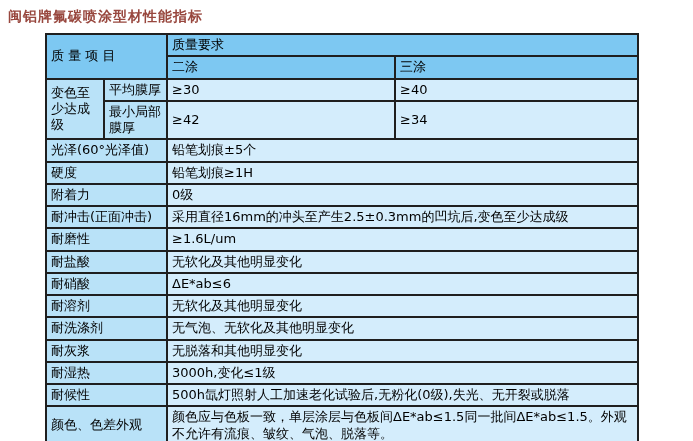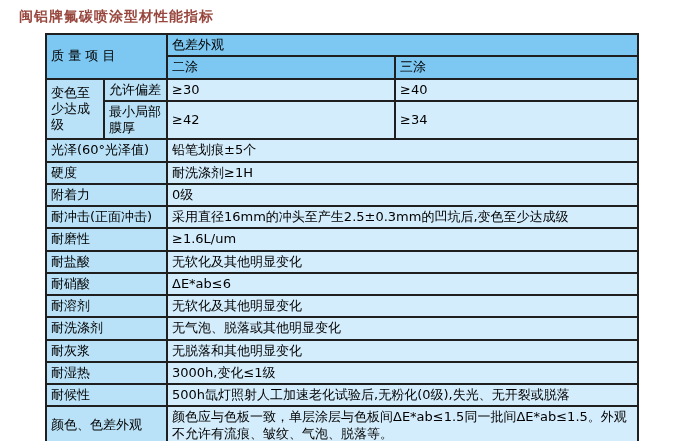--- a/index.html
+++ b/index.html
@@ -15,21 +15,21 @@
     width:693px;height:441px;
     background:#ffffff;
     font-family:"DejaVu Sans","Liberation Sans",sans-serif;
     color:#000;
     overflow:hidden;
   }
   .page-title{
     font-size:14px;
     font-weight:bold;
     color:var(--title-color);
-    margin:8px 0 7px 19px;
+    margin:8px 0 7px 8px;
     letter-spacing:1px;
   }
   table.spec{
     margin-left:45px;
     width:592px;
     border-collapse:collapse;
     table-layout:fixed;
     font-size:13px;
     line-height:1.25;
   }
@@ -56,46 +56,46 @@
   <colgroup>
       <col class="cA">
       <col class="cB">
       <col class="cC">
       <col class="cD">
     </colgroup>
 
   <tbody>
       <tr>
     <td class="hdr" colspan="2" rowspan="2">质 量 项 目</td>
-    <td class="hdr" colspan="2">色差外观</td>
+    <td class="hdr" colspan="2">质量要求</td>
   </tr>
   <tr>
     <td class="hdr">二涂</td>
     <td class="hdr">三涂</td>
   </tr>
 
   <tr>
     <td class="lbl" rowspan="2">变色至少达成级</td>
-    <td class="lbl">允许偏差</td>
+    <td class="lbl">平均膜厚</td>
     <td class="val">≥30</td>
     <td class="val">≥40</td>
   </tr>
   <tr>
     <td class="lbl">最小局部膜厚</td>
     <td class="val">≥42</td>
     <td class="val">≥34</td>
   </tr>
 
   <tr>
     <td class="lbl" colspan="2">光泽(60°光泽值)</td>
     <td class="val" colspan="2">铅笔划痕±5个</td>
   </tr>
   <tr>
     <td class="lbl" colspan="2">硬度</td>
-    <td class="val" colspan="2">耐洗涤剂≥1H</td>
+    <td class="val" colspan="2">铅笔划痕≥1H</td>
   </tr>
   <tr>
     <td class="lbl" colspan="2">附着力</td>
     <td class="val" colspan="2">0级</td>
   </tr>
   <tr>
     <td class="lbl" colspan="2">耐冲击(正面冲击)</td>
     <td class="val" colspan="2">采用直径16mm的冲头至产生2.5±0.3mm的凹坑后,变色至少达成级</td>
   </tr>
   <tr>
@@ -109,21 +109,21 @@
   <tr>
     <td class="lbl" colspan="2">耐硝酸</td>
     <td class="val" colspan="2">ΔE*ab≤6</td>
   </tr>
   <tr>
     <td class="lbl" colspan="2">耐溶剂</td>
     <td class="val" colspan="2">无软化及其他明显变化</td>
   </tr>
   <tr>
     <td class="lbl" colspan="2">耐洗涤剂</td>
-    <td class="val" colspan="2">无气泡、脱落或其他明显变化</td>
+    <td class="val" colspan="2">无气泡、无软化及其他明显变化</td>
   </tr>
   <tr>
     <td class="lbl" colspan="2">耐灰浆</td>
     <td class="val" colspan="2">无脱落和其他明显变化</td>
   </tr>
   <tr>
     <td class="lbl" colspan="2">耐湿热</td>
     <td class="val" colspan="2">3000h,变化≤1级</td>
   </tr>
   <tr>

